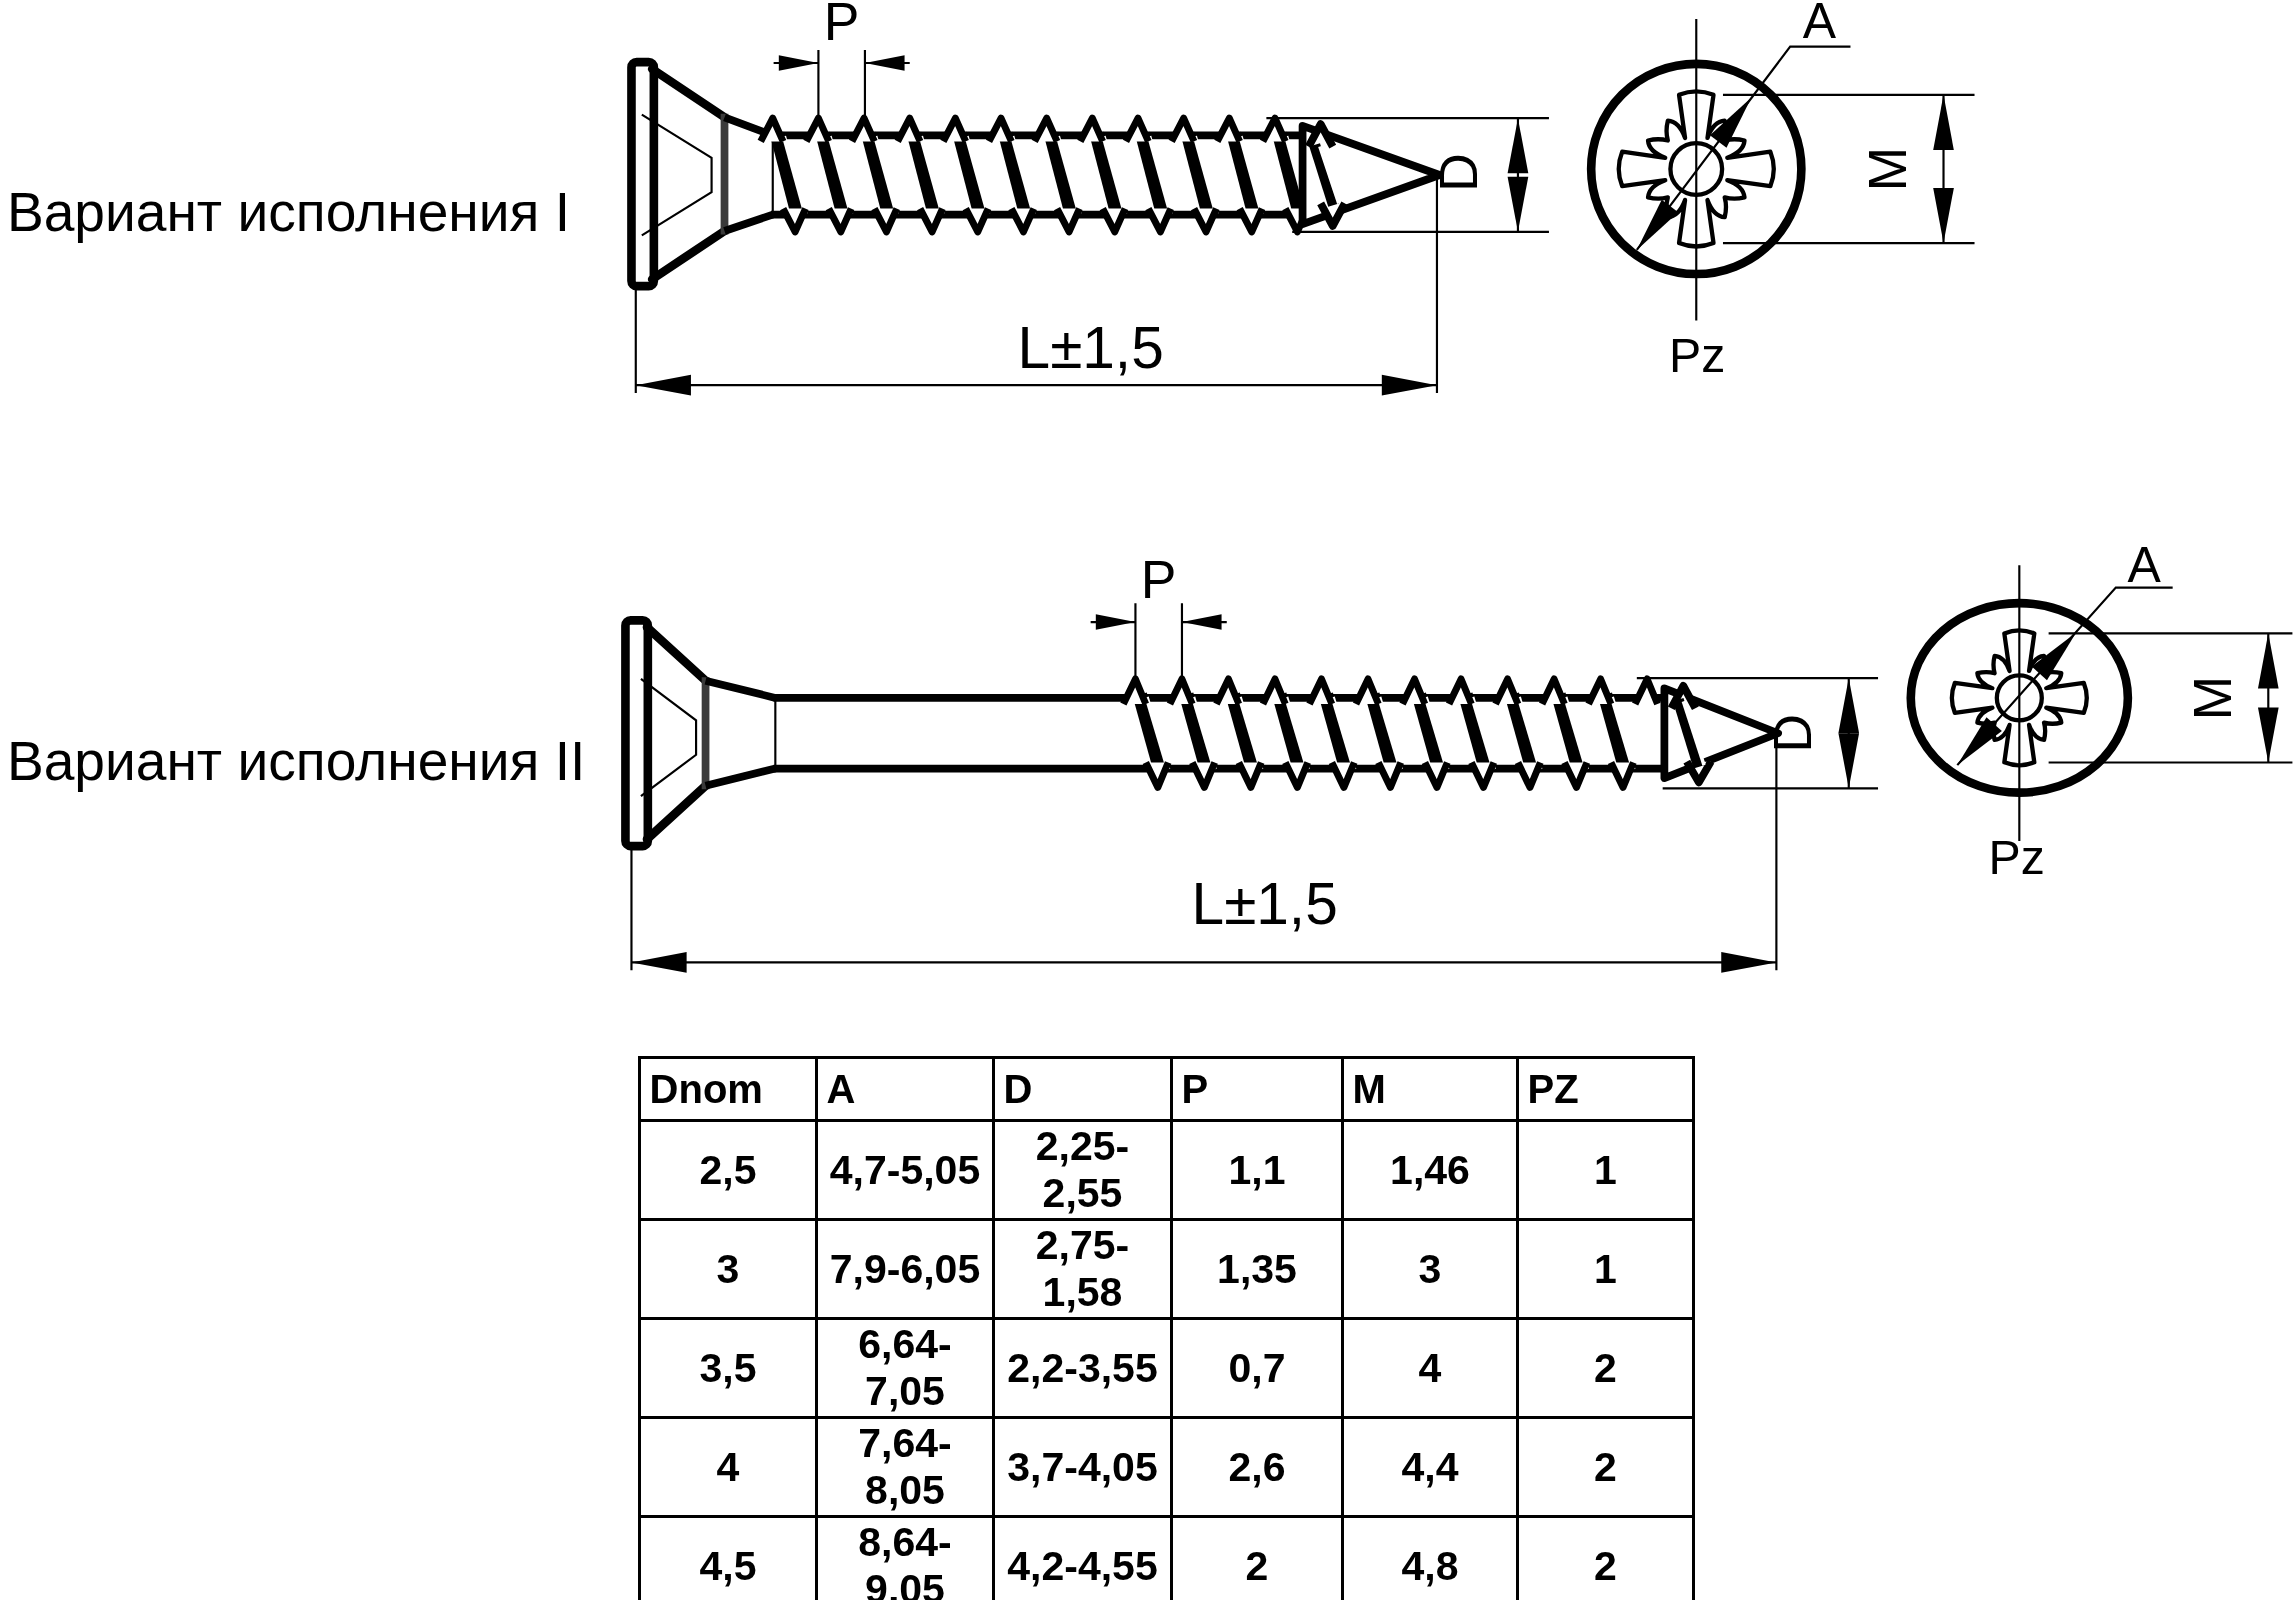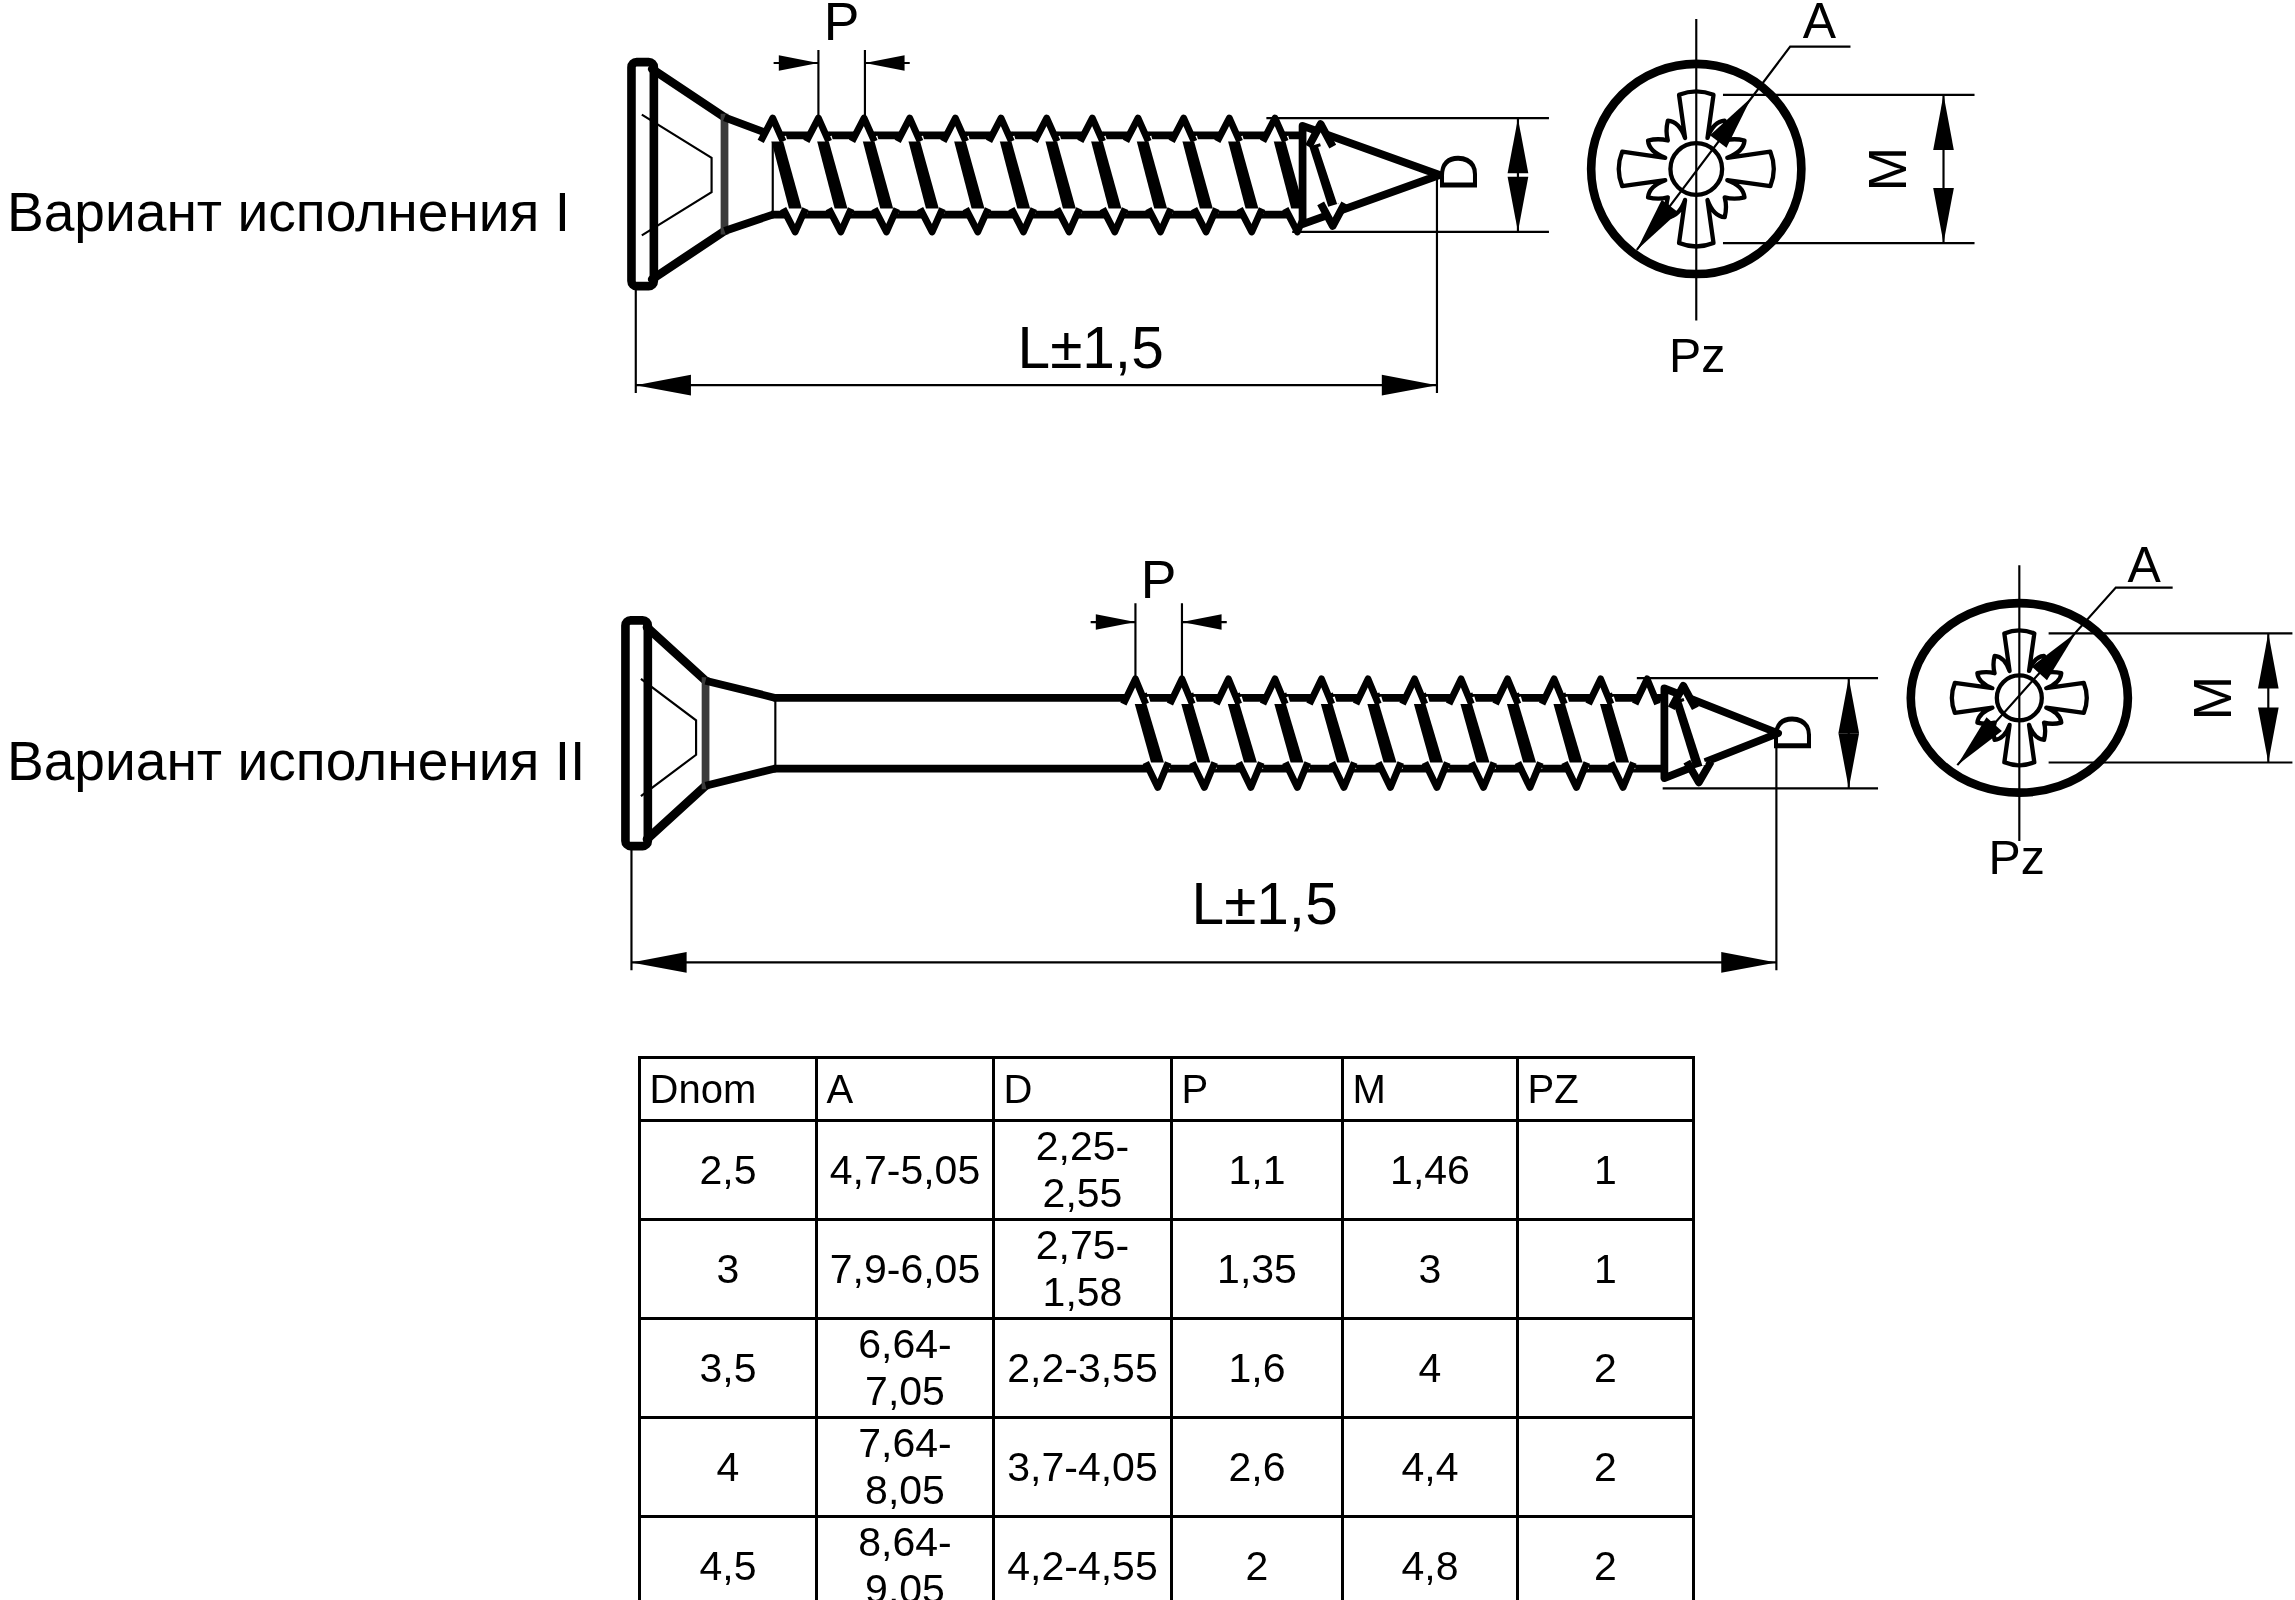--- a/index.html
+++ b/index.html
@@ -18,21 +18,21 @@
   .thin{stroke:#000;stroke-width:2.5;fill:none;}
   .thick{stroke:#000;stroke-width:9;fill:none;stroke-linejoin:round;}
   .thickX{stroke:#000;stroke-width:10;fill:none;stroke-linejoin:round;stroke-linecap:round;}
   .whitefill{fill:#fff;}
   .graybar{stroke:#3a3a3a;stroke-width:9;fill:none;}
   .recess{stroke:#000;stroke-width:5;fill:#fff;stroke-linejoin:round;}
   table.dim{
     position:absolute;left:638px;top:1056px;border-collapse:collapse;table-layout:fixed;
     background:#fff;
   }
-  table.dim th, table.dim td{border:3.4px solid #000;font-weight:normal;}
+  table.dim th, table.dim td{border:3.4px solid #000;font-weight:bold;}
   table.dim th{height:60px;text-align:left;padding:0 0 0 8.6px;font-size:40px;}
   table.dim td{height:76px;text-align:center;font-size:41px;}
 </style>
 </head>
 <body>
 
 <div class="stage">
 <svg width="2295" height="1600" viewBox="0 0 2664 1857">
 
   <g>
@@ -276,21 +276,21 @@
       <td>7,9-6,05</td>
       <td>2,75-1,58</td>
       <td>1,35</td>
       <td>3</td>
       <td>1</td>
     </tr>
     <tr>
       <td>3,5</td>
       <td>6,64-7,05</td>
       <td>2,2-3,55</td>
-      <td>1,6</td>
+      <td>0,7</td>
       <td>4</td>
       <td>2</td>
     </tr>
     <tr>
       <td>4</td>
       <td>7,64-8,05</td>
       <td>3,7-4,05</td>
       <td>2,6</td>
       <td>4,4</td>
       <td>2</td>

